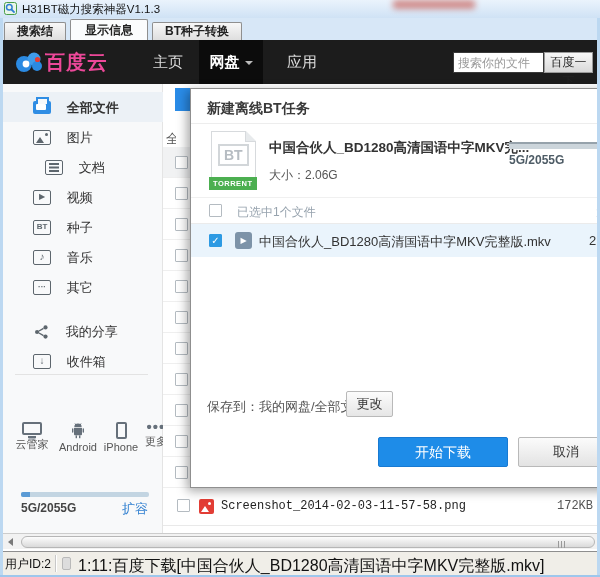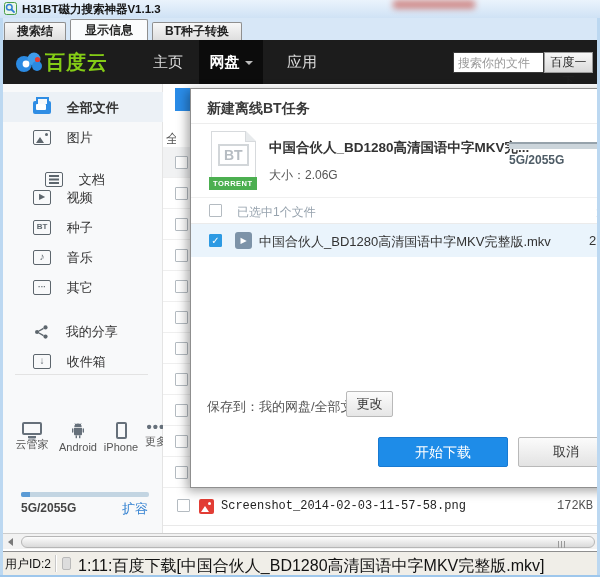--- a/index.html
+++ b/index.html
@@ -1,37 +1,37 @@
 <!DOCTYPE html>
 <html><head>
 <meta charset="utf-8">
 <style>
   html,body{margin:0;padding:0;background:#888;}
   *{box-sizing:border-box;}
   .stage{position:relative;width:600px;height:577px;overflow:hidden;
          background:#d7e7f7;font-family:"Liberation Sans","DejaVu Sans",sans-serif;}
   
   .titlebar{position:absolute;left:0;top:0;width:600px;height:18px;
-            background:linear-gradient(#eaf3fc,#cfe2f5);font-weight:bold;}
+            background:linear-gradient(#eaf3fc,#cfe2f5);}
   .app-ico{position:absolute;left:4px;top:2px;width:13px;height:13px;}
   .win-title{position:absolute;left:22px;top:2px;font-size:11.5px;color:#141414;}
   .red-blur{position:absolute;left:393px;top:0;width:82px;height:9px;background:#c23b2e;
             filter:blur(3px);opacity:.55;border-radius:2px;}
   .side-border{position:absolute;top:18px;bottom:0;width:3px;background:linear-gradient(#cde2f6,#a9cbেe8);background:#bcd8f1;}
   .bottom-strip{position:absolute;left:0;top:575px;width:600px;height:2px;background:#9ec7ec;}
   
   .tab{position:absolute;height:18px;top:22px;padding:0 10px;font-size:12px;font-weight:bold;color:#222;
        background:linear-gradient(#f8f8f8,#dedede);border:1px solid #8f8f8f;border-bottom:none;
        border-radius:2px 2px 0 0;line-height:17px;text-align:center;}
   .tab.active{top:19px;height:21px;background:#fbfcfd;line-height:20px;z-index:2;}
   
   .browser{position:absolute;left:3px;top:40px;width:594px;height:511px;background:#fff;overflow:hidden;}
   .bheader{position:absolute;left:0;top:0;width:594px;height:44px;background:#1c1c1c;}
   .logo{position:absolute;left:10px;top:7px;height:30px;}
-  .logo-text{position:absolute;left:42px;top:9px;color:#84cc16;font-size:20px;font-weight:bold;letter-spacing:1px;}
+  .logo-text{position:absolute;left:42px;top:9px;color:#ec4899;font-size:20px;font-weight:bold;letter-spacing:1px;}
   .nav-item{position:absolute;top:0;height:44px;line-height:44px;color:#dcdcdc;font-size:15px;}
   .nav-item.active{background:#0c0c0c;color:#fff;font-weight:bold;text-align:center;}
   .caret{display:inline-block;width:0;height:0;border-left:4px solid transparent;border-right:4px solid transparent;
          border-top:4px solid #bbb;margin-left:5px;vertical-align:middle;}
   .hsearch{position:absolute;left:450px;top:12px;width:91px;height:21px;border:1px solid #3a3a3a;
            background:#fff;font-size:12px;padding:2px 4px;color:#333;}
   .hsearch::placeholder{color:#9a9a9a;}
   .hsearch-btn{position:absolute;left:541px;top:12px;width:49px;height:21px;
                background:linear-gradient(#f7f7f7,#d9d9d9);border:1px solid #9a9a9a;
                font-size:12px;color:#222;line-height:19px;text-align:center;}
@@ -164,21 +164,21 @@
 
     <div class="sidebar">
       <div class="s-item active" style="top:8px;">
         <span class="ic-files"></span>
         <span class="lbl">全部文件</span>
       </div>
       <div class="s-item" style="top:38px;">
         <span class="oic ic-pic"></span>
         <span class="lbl">图片</span>
       </div>
-      <div class="s-item" style="top:80px;padding-left:42px;">
+      <div class="s-item" style="top:68px;padding-left:42px;">
         <span class="oic ic-doc"></span>
         <span class="lbl">文档</span>
       </div>
       <div class="s-item" style="top:98px;">
         <span class="oic">▶</span>
         <span class="lbl">视频</span>
       </div>
       <div class="s-item" style="top:128px;">
         <span class="oic">BT</span>
         <span class="lbl">种子</span>

